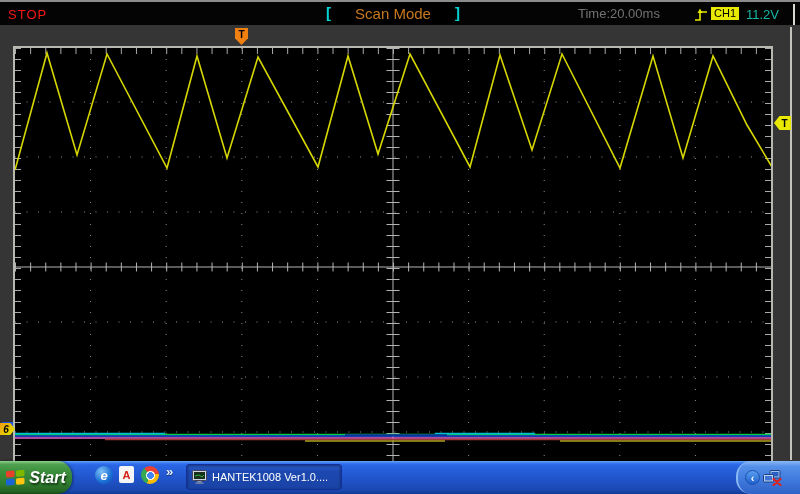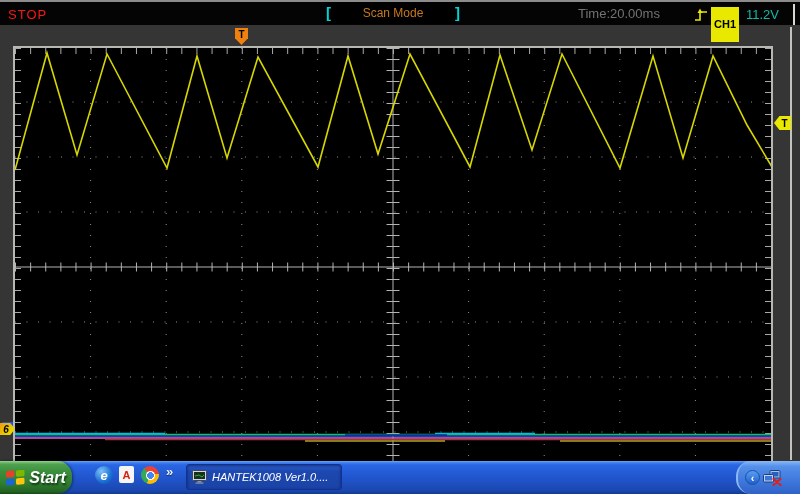--- a/index.html
+++ b/index.html
@@ -5,24 +5,24 @@
   html,body{margin:0;padding:0;}
   body{width:800px;height:494px;background:#353535;font-family:"Liberation Sans",sans-serif;position:relative;overflow:hidden;}
   .screen{position:absolute;inset:0;text-align:right;}
 
   
   .top-edge{position:absolute;left:0;top:0;width:800px;height:2px;background:#8c8c8c;}
   .topbar{position:absolute;left:0;top:2px;width:800px;height:23px;background:#040404;}
   .stop{position:absolute;left:8px;top:5px;color:#f81616;font-size:13px;letter-spacing:1px;}
   .modebox{position:absolute;left:326px;top:0;width:134px;height:22px;background:#000;display:flex;align-items:center;justify-content:space-between;}
   .br{color:#00d4d4;font-size:15px;line-height:20px;font-weight:bold;}
-  .modetext{color:#c8781e;font-size:12px;}
+  .modetext{color:#c8781e;font-size:15px;}
   .timebox{position:absolute;left:578px;top:4px;color:#737373;font-size:13px;}
   .trig-icon{position:absolute;left:694px;top:5px;}
-  .ch-badge{position:absolute;left:711px;top:5px;background:#e8e800;color:#000;font-size:11px;font-weight:bold;padding:12px 3px;line-height:11px;}
+  .ch-badge{position:absolute;left:711px;top:5px;background:#e8e800;color:#000;font-size:11px;font-weight:normal;padding:1px 3px;line-height:11px;}
   .volt{position:absolute;left:746px;top:5px;color:#14b8a6;font-size:13px;}
   .bar-right-line{position:absolute;left:793px;top:2px;width:2px;height:21px;background:#d8d8d0;}
 
   
   .plot{position:absolute;left:13px;top:46px;width:756px;height:413px;background:#000;border:2px solid #b8b8b0;border-bottom:none;}
   .plot svg{display:block;}
   .vline-right{position:absolute;left:790px;top:27px;width:2px;height:433px;background:#c4c4bc;}
 
   
   .marker{position:absolute;display:flex;align-items:center;justify-content:center;font-weight:bold;color:#000;}
@@ -39,21 +39,21 @@
     box-shadow:1px 0 3px rgba(0,0,0,.45);display:flex;align-items:center;justify-content:center;gap:4px;cursor:pointer;}
   .start-label{color:#fff;font-size:16px;font-weight:bold;font-style:italic;text-shadow:1px 2px 2px rgba(0,0,0,.6);}
   .ql-icon{position:absolute;top:5px;width:18px;height:18px;display:flex;align-items:center;justify-content:center;}
   .ie{left:95px;border-radius:50%;background:radial-gradient(circle at 35% 30%,#7ec0f8,#1a6fd4 60%,#0b4fb0);color:#fff;font-size:13px;font-weight:bold;font-style:italic;}
   .pdf{left:119px;background:#f5f5f5;border-radius:2px;width:15px;height:17px;color:#d42314;font-size:11px;font-weight:bold;}
   .chrome{left:141px;border-radius:50%;background:conic-gradient(from -40deg,#ea4335 0 120deg,#fbbc05 0 240deg,#34a853 0 360deg);}
   .chrome span{width:9px;height:9px;border-radius:50%;background:radial-gradient(circle,#4285f4 0 52%,#fff 53% 100%);}
   .overflow{position:absolute;left:166px;top:3px;color:#eaf2ff;font-size:13px;font-weight:bold;text-shadow:0 1px 1px rgba(0,0,0,.5);cursor:pointer;}
   .taskbtn{position:absolute;left:186px;top:3px;width:156px;height:26px;border-radius:3px;border:1px solid #12309a;
     background:linear-gradient(180deg,#2c61d8,#1c48b0 25%,#1a43a6);box-shadow:inset 0 1px 3px rgba(0,0,0,.5);
-    display:flex;align-items:center;gap:5px;padding:0 5px;box-sizing:border-box;cursor:pointer;font-style:italic;}
+    display:flex;align-items:center;gap:5px;padding:0 5px;box-sizing:border-box;cursor:pointer;}
   .taskbtn-label{color:#fff;font-size:11px;white-space:nowrap;overflow:hidden;}
   .tray{position:absolute;right:0;top:0;width:64px;height:33px;border-radius:15px 0 0 15px;border-left:2px solid #8ab8f4;
     background:linear-gradient(180deg,#8cb8f4 0,#5590ea 16%,#3f78dc 60%,#2f62c6 100%);display:flex;align-items:center;padding-left:7px;gap:3px;box-sizing:border-box;}
   .tray-chevron{width:15px;height:15px;border-radius:50%;background:linear-gradient(180deg,#58a0f0,#2060cc);border:1px solid #1b4fae;
     color:#fff;font-size:11px;font-weight:bold;display:flex;align-items:center;justify-content:center;line-height:0;cursor:pointer;box-sizing:border-box;}
 </style>
 </head>
 <body>
 
 <div class="screen">

